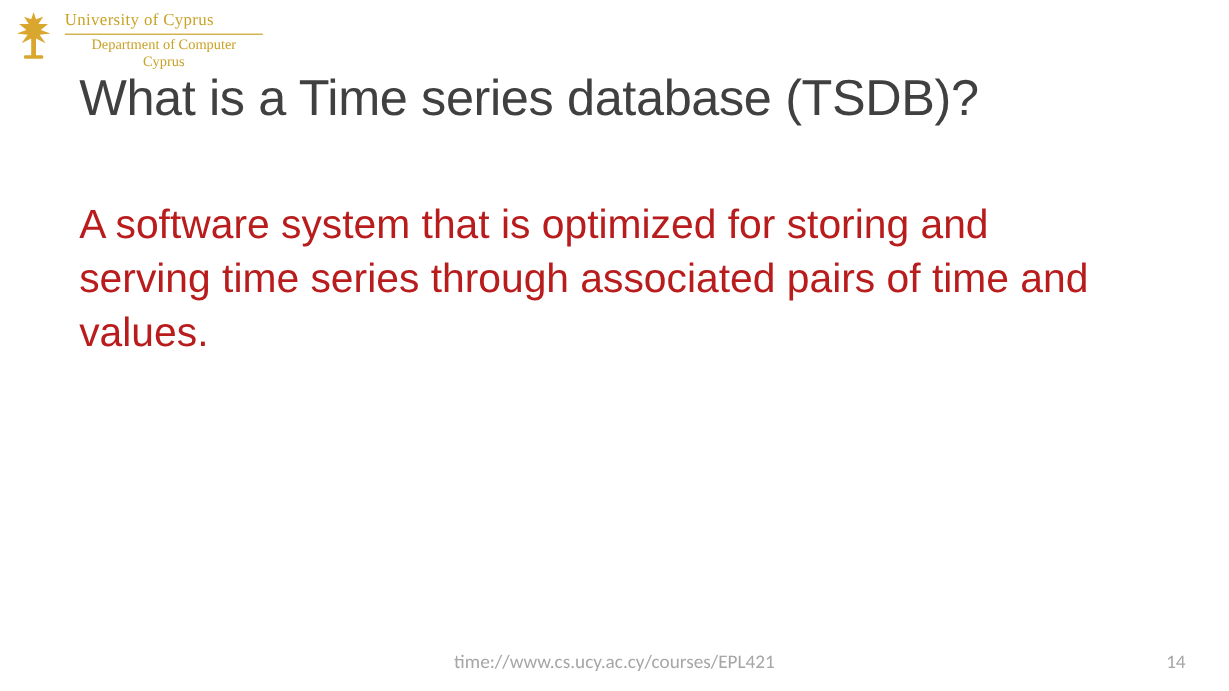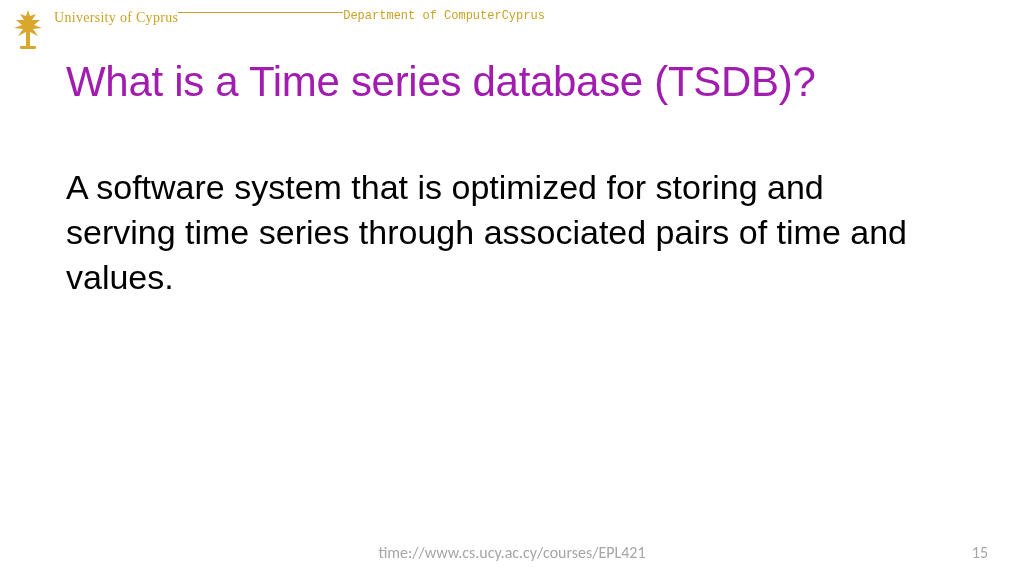--- a/index.html
+++ b/index.html
@@ -22,57 +22,58 @@
       display: flex;
       align-items: flex-start;
       gap: 8px;
     }
     .logo-icon {
       width: 36px;
       height: 42px;
     }
     .header-text {
       display: flex;
-      flex-direction: row;
+      flex-direction: column;
       line-height: 1.15;
       padding-top: 2px;
     }
     .univ-name {
       font-family: Georgia, 'Times New Roman', serif;
       font-size: 14px;
       color: #c9a227;
       letter-spacing: 0.3px;
     }
     .divider-line {
       width: 165px;
       height: 1px;
       background: #c9a227;
       margin: 2px 0;
     }
     .dept-name {
-      font-family: Liberation Mono, monospace;
+      font-family: Liberation Serif, serif;
       font-size: 12px;
       color: #c9a227;
+      text-align: center;
     }
     .slide-title {
       position: absolute;
       top: 58px;
       left: 66px;
       font-size: 42px;
-      color: #a21caf;
+      color: #404040;
       font-weight: 400;
       letter-spacing: -0.3px;
     }
     .slide-body {
       position: absolute;
       top: 165px;
       left: 66px;
       right: 86px;
       font-size: 34px;
-      color: #000000;
+      color: #b91c1c;
       line-height: 1.32;
       font-weight: 400;
     }
     .footer-url {
       position: absolute;
       bottom: 14px;
       left: 0;
       right: 0;
       text-align: center;
       font-size: 16px;
@@ -106,13 +107,13 @@
     <div class="dept-name">Department of Computer</div>
     <div class="dept-name">Cyprus</div>
   </div>
 </div>
 
 <h1 class="slide-title">What is a Time series database (TSDB)?</h1>
 
 <p class="slide-body">A software system that is optimized for storing and serving time series through associated pairs of time and values.</p>
 
 <div class="footer-url">time://www.cs.ucy.ac.cy/courses/EPL421</div>
-<div class="page-number">15</div>
+<div class="page-number">14</div>
 
 </body></html>

